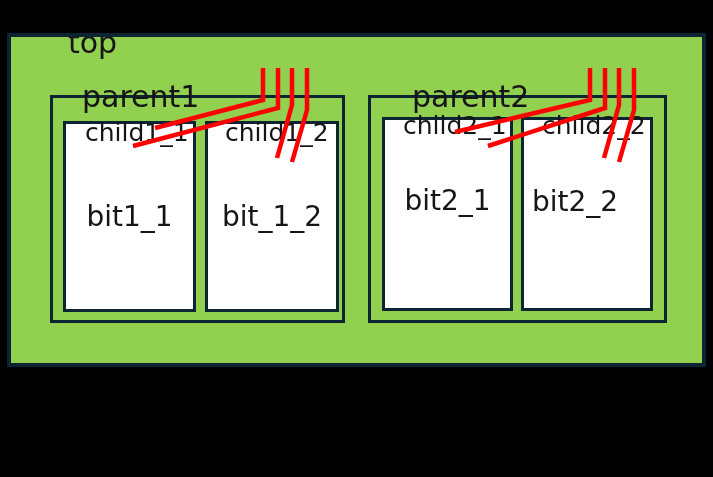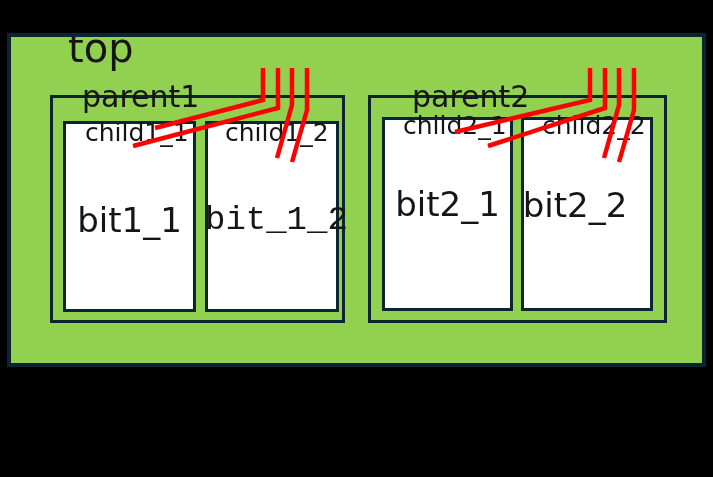--- a/index.html
+++ b/index.html
@@ -21,32 +21,32 @@
   }
   .parent{border:3px solid var(--border); z-index:2;}
   .p1{left:50px; top:95px; width:295px; height:228px;}
   .p2{left:368px; top:95px; width:299px; height:228px;}
   .child{background:var(--white); border:3px solid var(--border); z-index:2;}
   .c11{left:63px;  top:121px; width:133px; height:191px;}
   .c12{left:205px; top:121px; width:134px; height:191px;}
   .c21{left:382px; top:117px; width:131px; height:194px;}
   .c22{left:521px; top:117px; width:132px; height:194px;}
   .label{position:absolute; line-height:1; white-space:nowrap; z-index:3; color:var(--text);}
-  .top-label{left:57px; top:-9px; font-size:40px;}
+  .top-label{left:57px; top:-9px; font-size:30px;}
   .parent-label{font-size:30px; top:82px;}
   .pl1{left:82px;}
   .pl2{left:412px;}
   .child-label{font-size:25px;}
   .cl11{left:85px;  top:120px;}
   .cl12{left:225px; top:120px;}
   .cl21{left:403px; top:113px;}
   .cl22{left:542px; top:113px;}
-  .bit-label{font-size:34px; text-align:center;}
+  .bit-label{font-size:28px; text-align:center;}
   .bl11{left:63px;  width:133px; top:203px;}
-  .bl12{left:205px; width:134px; top:203px;font-family:Liberation Mono, monospace;}
+  .bl12{left:205px; width:134px; top:203px;}
   .bl21{left:382px; width:131px; top:187px;}
   .bl22{left:521px; width:108px; top:188px;}
   .wires{position:absolute; left:0; top:0; z-index:4; pointer-events:none;}
   .wire{fill:none; stroke:var(--wire); stroke-width:4.5; stroke-linejoin:miter; stroke-linecap:butt;}
 </style>
 </head>
 <body>
 
 <div class="stage">
 

